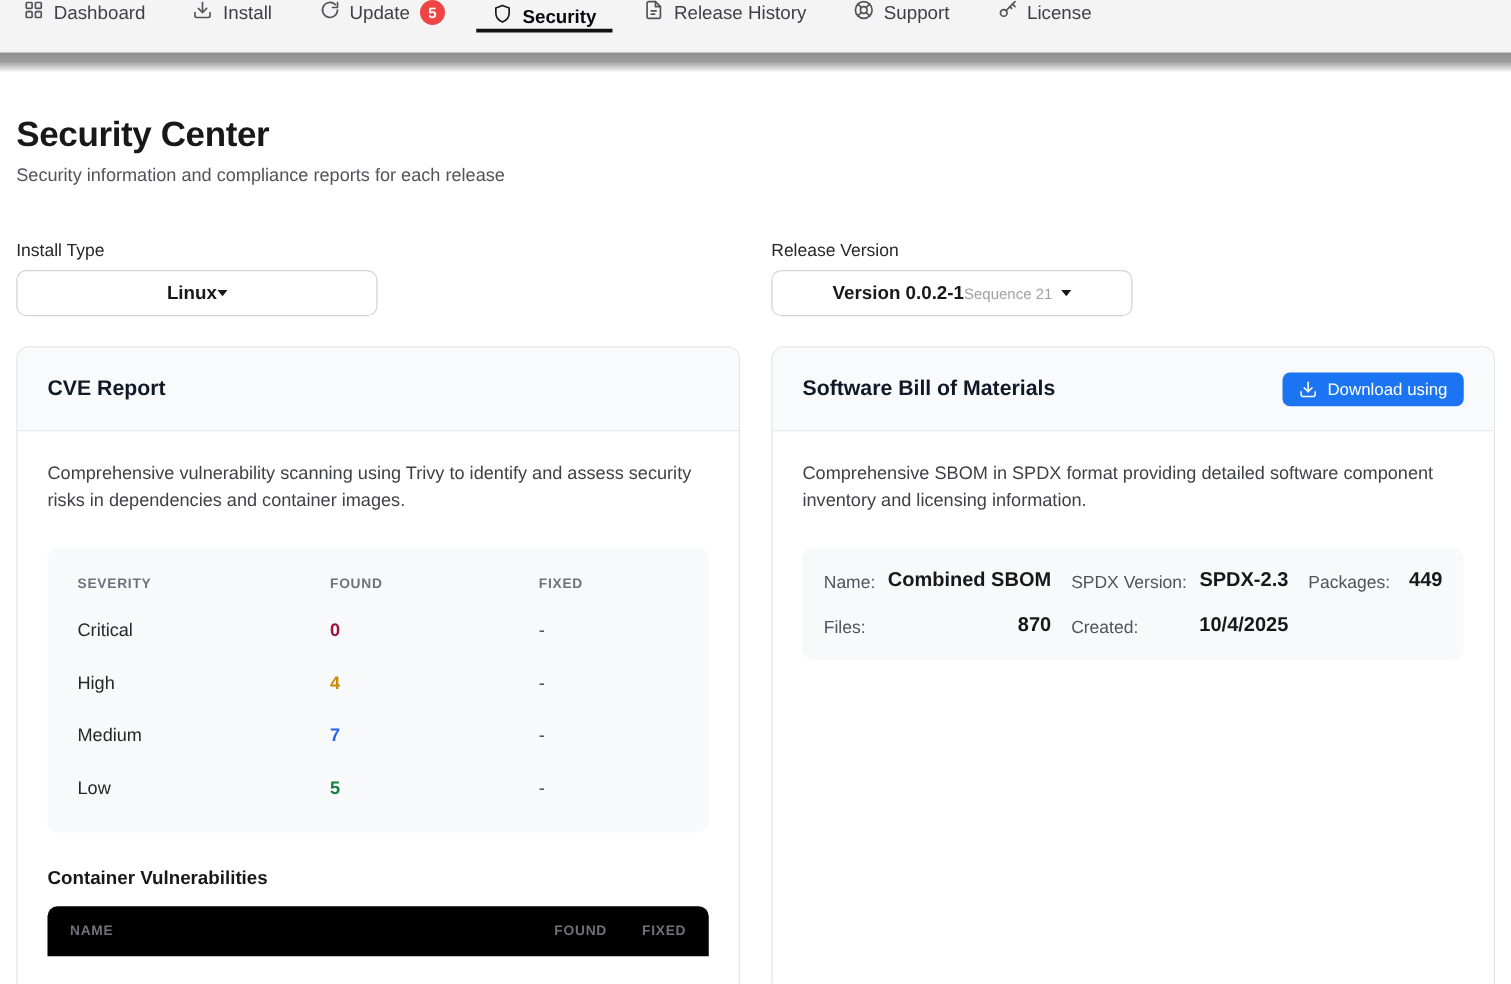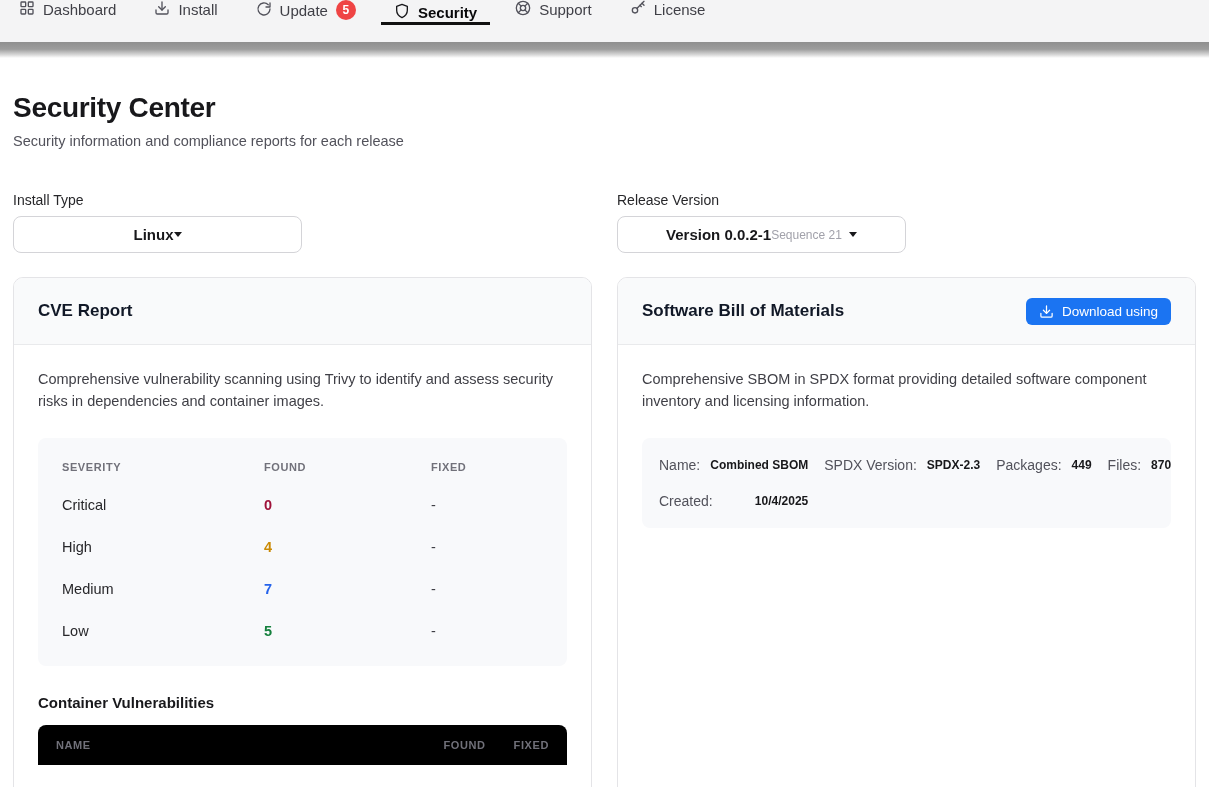--- a/index.html
+++ b/index.html
@@ -149,30 +149,30 @@
     padding: 6px 13px;
     cursor: pointer;
   }
   .sbom-desc { max-width: 516px; }
   .sbom-grid {
     background: #f8f9fb;
     border-radius: 8px;
     margin-top: 26px;
     padding: 9px 17px;
     display: grid;
-    grid-template-columns: 1fr 1fr 1fr 1fr;
+    grid-template-columns: 1fr 1fr 1fr;
     column-gap: 16px;
   }
   .sbom-cell {
     height: 36px;
     display: flex; align-items: center; justify-content: space-between;
     gap: 10px;
   }
   .sbom-label { font-size: 14px; color: #52525b; white-space: nowrap; }
-  .sbom-value { font-size: 12px; font-weight: 700; color: #18181b; text-align: right; white-space: nowrap; }
+  .sbom-value { font-size: 16px; font-weight: 700; color: #18181b; text-align: right; white-space: nowrap; }
 </style>
 </head>
 <body>
 
 <div class="nav">
   <div class="nav-item">
     <span>
       <svg width="16" height="16" viewBox="0 0 24 24" fill="none" stroke-width="2" stroke-linecap="round" stroke-linejoin="round">
           <rect x="3" y="3" width="7" height="7" rx="1"></rect>
           <rect x="14" y="3" width="7" height="7" rx="1"></rect>
@@ -202,20 +202,31 @@
     <span>Update</span>
     <span class="badge">5</span>
   </div>
   <div class="nav-item active">
     <span>
       <svg width="16" height="16" viewBox="0 0 24 24" fill="none" stroke-width="2" stroke-linecap="round" stroke-linejoin="round">
           <path d="M12 2l8 3v6c0 5-3.5 9-8 11-4.5-2-8-6-8-11V5l8-3z"></path>
         </svg>
     </span>
     <span>Security</span>
+  </div>
+  <div class="nav-item">
+    <span>
+      <svg width="16" height="16" viewBox="0 0 24 24" fill="none" stroke-width="2" stroke-linecap="round" stroke-linejoin="round">
+          <path d="M14 2H6a2 2 0 0 0-2 2v16a2 2 0 0 0 2 2h12a2 2 0 0 0 2-2V8z"></path>
+          <polyline points="14 2 14 8 20 8"></polyline>
+          <line x1="9" y1="13" x2="15" y2="13"></line>
+          <line x1="9" y1="17" x2="13" y2="17"></line>
+        </svg>
+    </span>
+    <span>Release History</span>
   </div>
   <div class="nav-item">
     <span>
       <svg width="16" height="16" viewBox="0 0 24 24" fill="none" stroke-width="2" stroke-linecap="round" stroke-linejoin="round">
           <circle cx="12" cy="12" r="10"></circle>
           <circle cx="12" cy="12" r="4"></circle>
           <line x1="4.9" y1="4.9" x2="9.2" y2="9.2"></line>
           <line x1="14.8" y1="14.8" x2="19.1" y2="19.1"></line>
           <line x1="14.8" y1="9.2" x2="19.1" y2="4.9"></line>
           <line x1="4.9" y1="19.1" x2="9.2" y2="14.8"></line>

